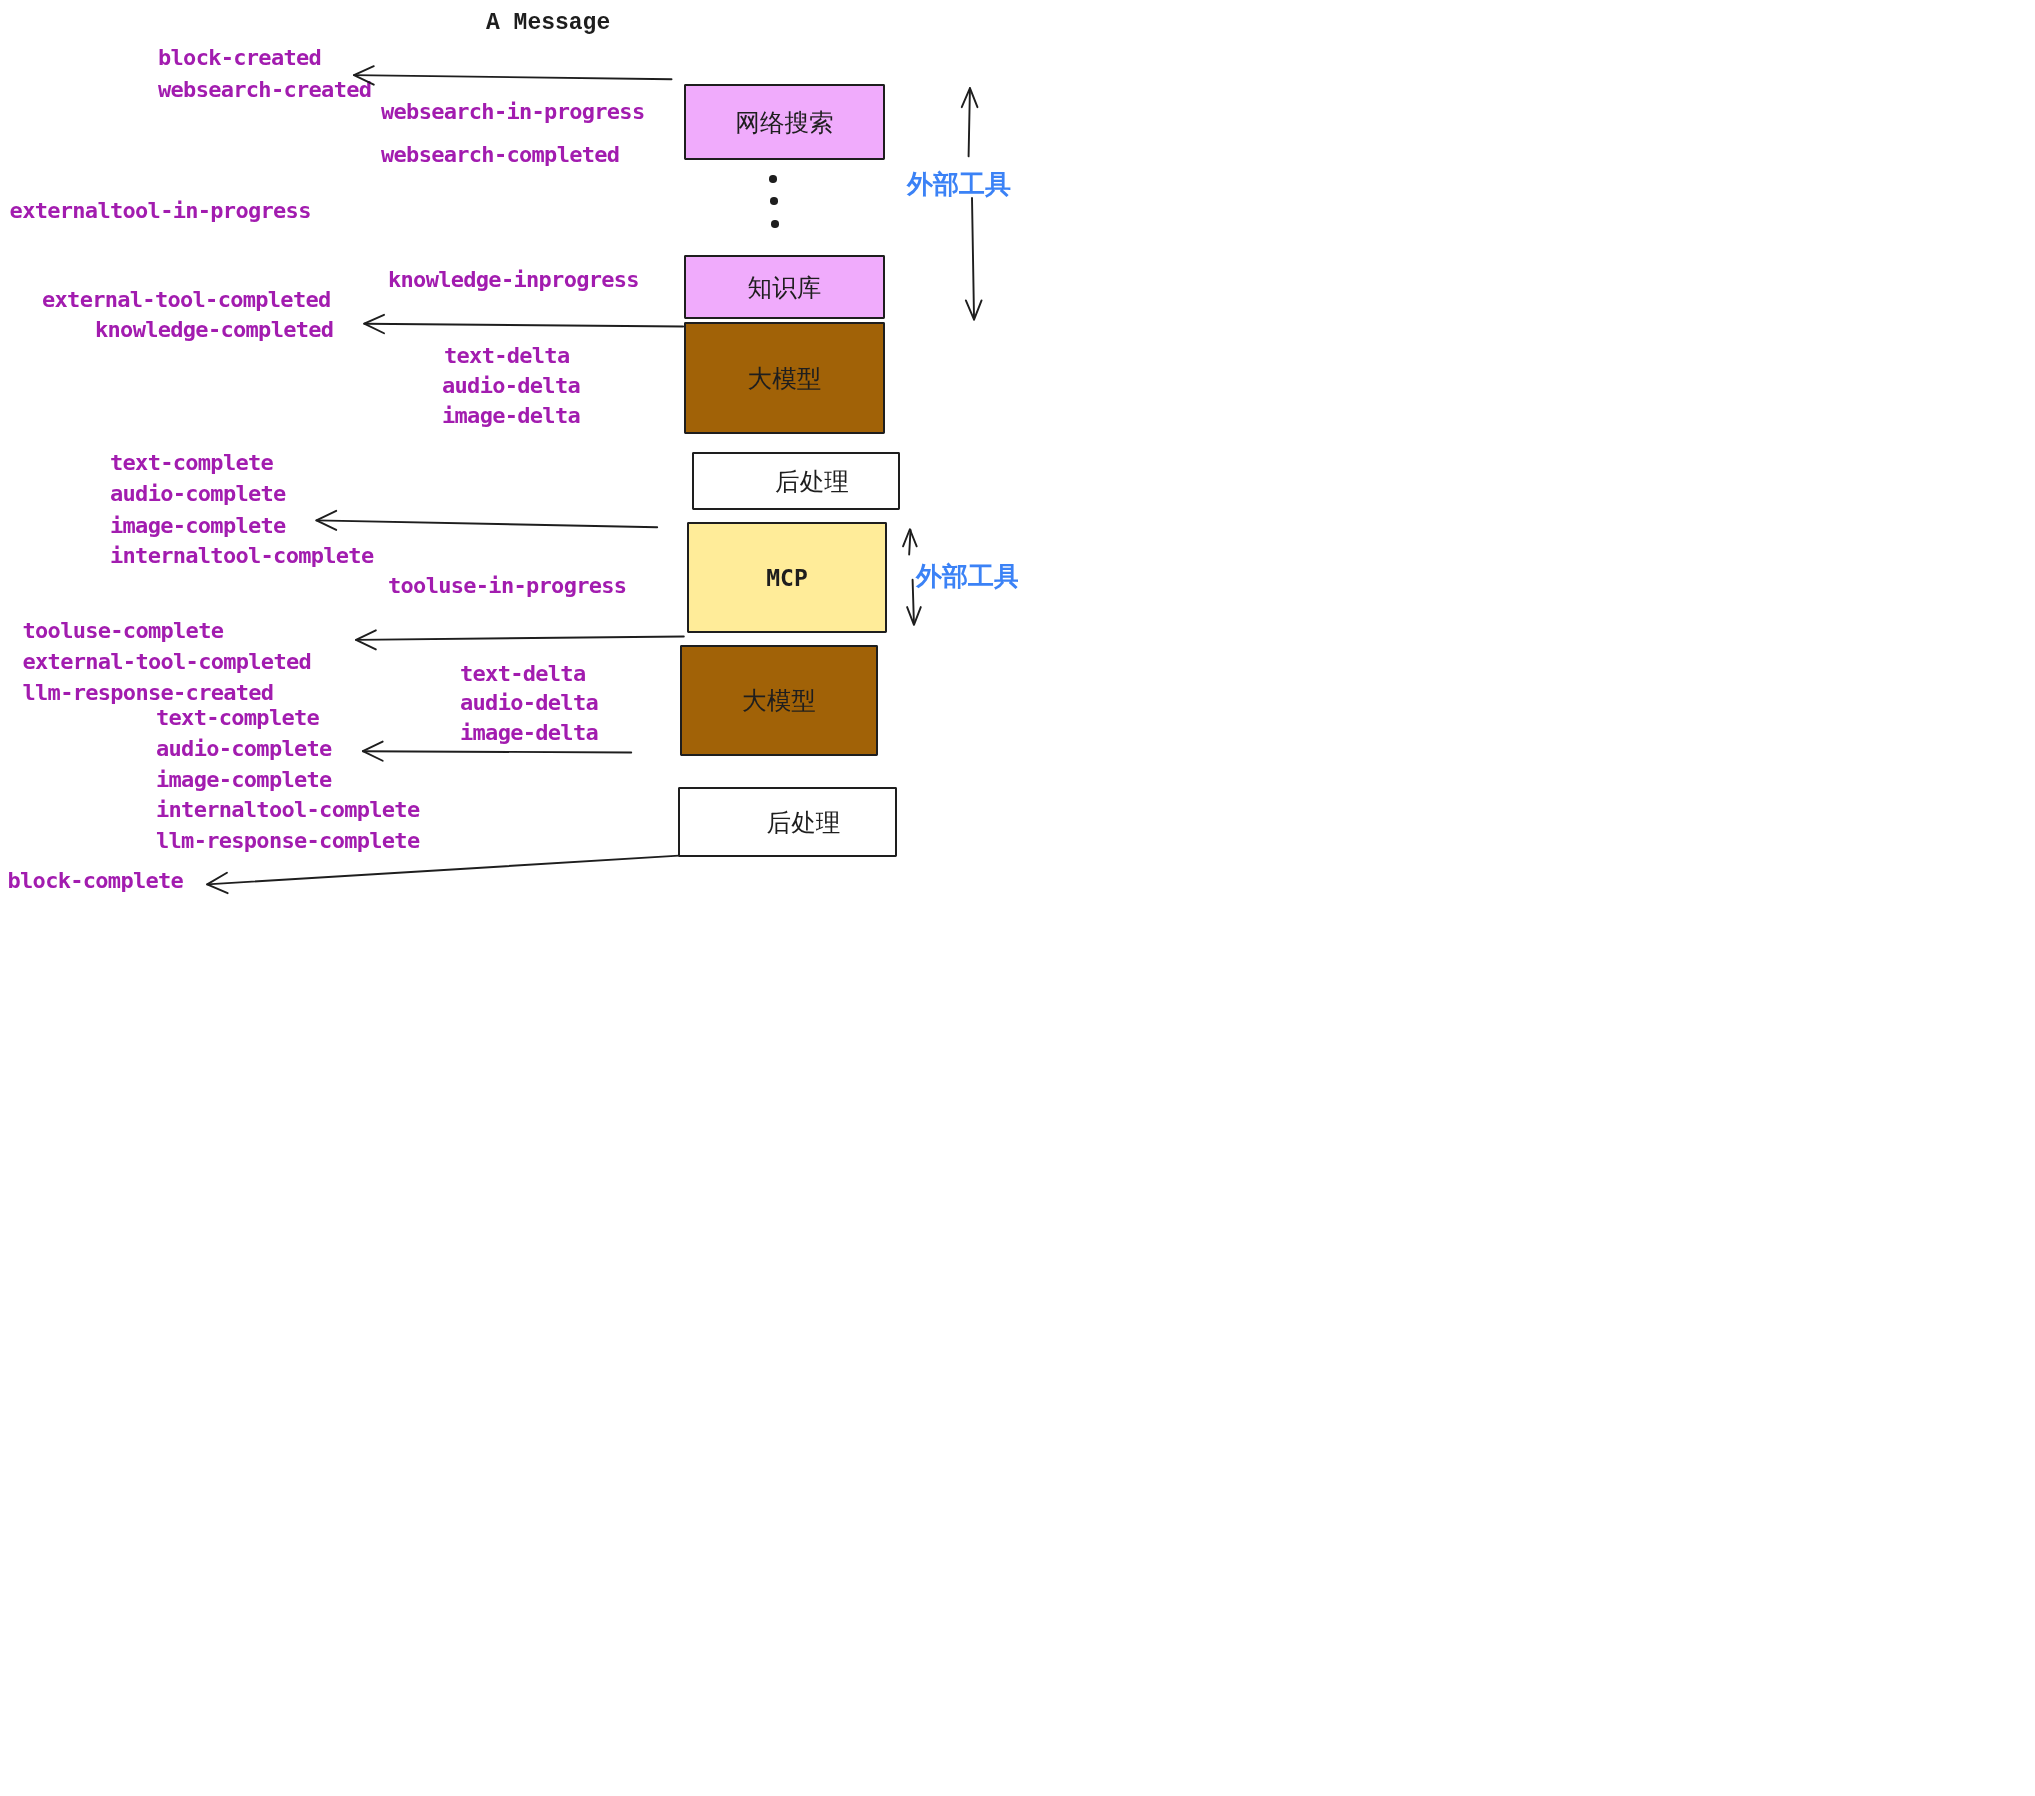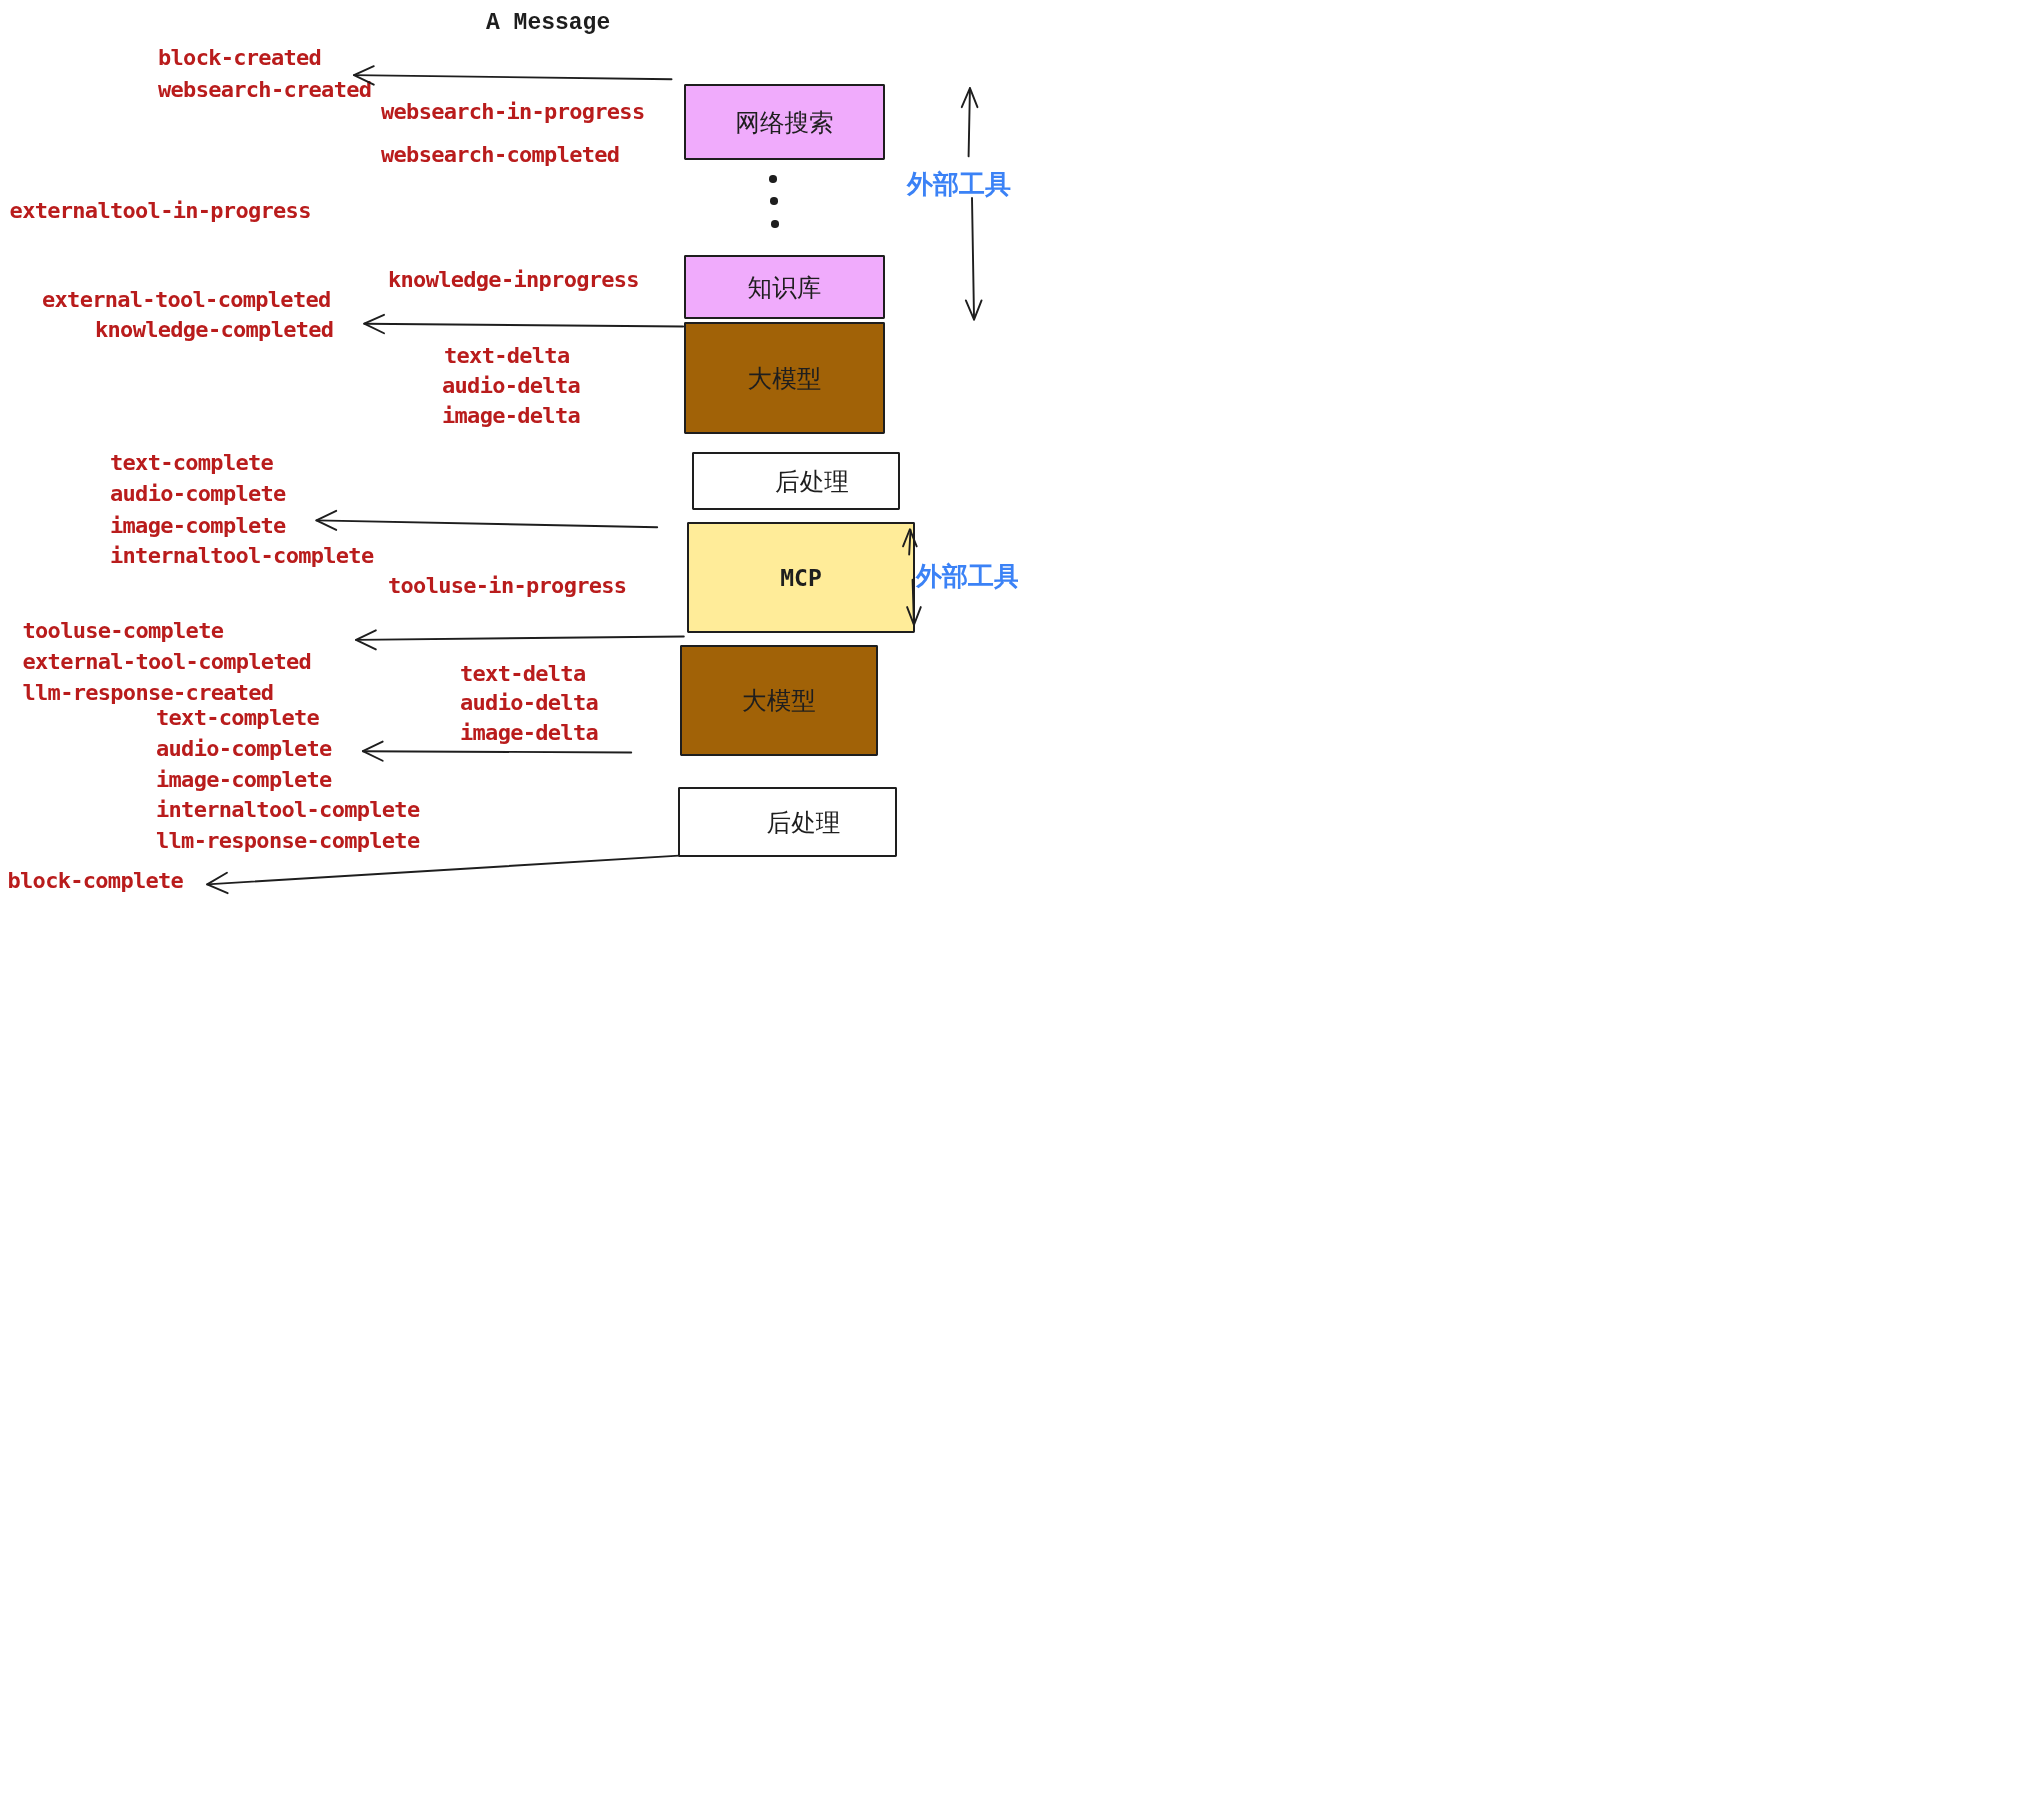--- a/index.html
+++ b/index.html
@@ -9,21 +9,21 @@
     background:#ffffff;
     font-family:"DejaVu Sans Mono", monospace;
     color:#1e1e1e;
     overflow:hidden;
   }
   .evt{
     position:absolute;
     font-size:22px;
     line-height:1.1;
     white-space:nowrap;
-    color:#b91c1c;
+    color:#a21caf;
     font-weight:bold;
     letter-spacing:-0.7px;
   }
   .title{
     position:absolute;
     font-size:23px;
     font-weight:bold;
     white-space:nowrap;
   }
   .box{
@@ -103,21 +103,21 @@
   </div>
   <div class="box pink" style="left:684px;top:255px;width:201px;height:64px;">
     <span>知识库</span>
   </div>
   <div class="box green" style="left:684px;top:322px;width:201px;height:112px;">
     <span>大模型</span>
   </div>
   <div class="box white" style="left:692px;top:452px;width:208px;height:58px;">
     <span>后处理</span>
   </div>
-  <div class="box yellow" style="left:687px;top:522px;width:228px;height:111px;">
+  <div class="box yellow" style="left:687px;top:522px;width:200px;height:111px;">
     <span class="mono">MCP</span>
   </div>
   <div class="box green" style="left:680px;top:645px;width:198px;height:111px;">
     <span>大模型</span>
   </div>
   <div class="box white" style="left:678px;top:787px;width:219px;height:70px;">
     <span>后处理</span>
   </div>
 
   <div class="dot" style="left:769px;top:175px;"></div>

